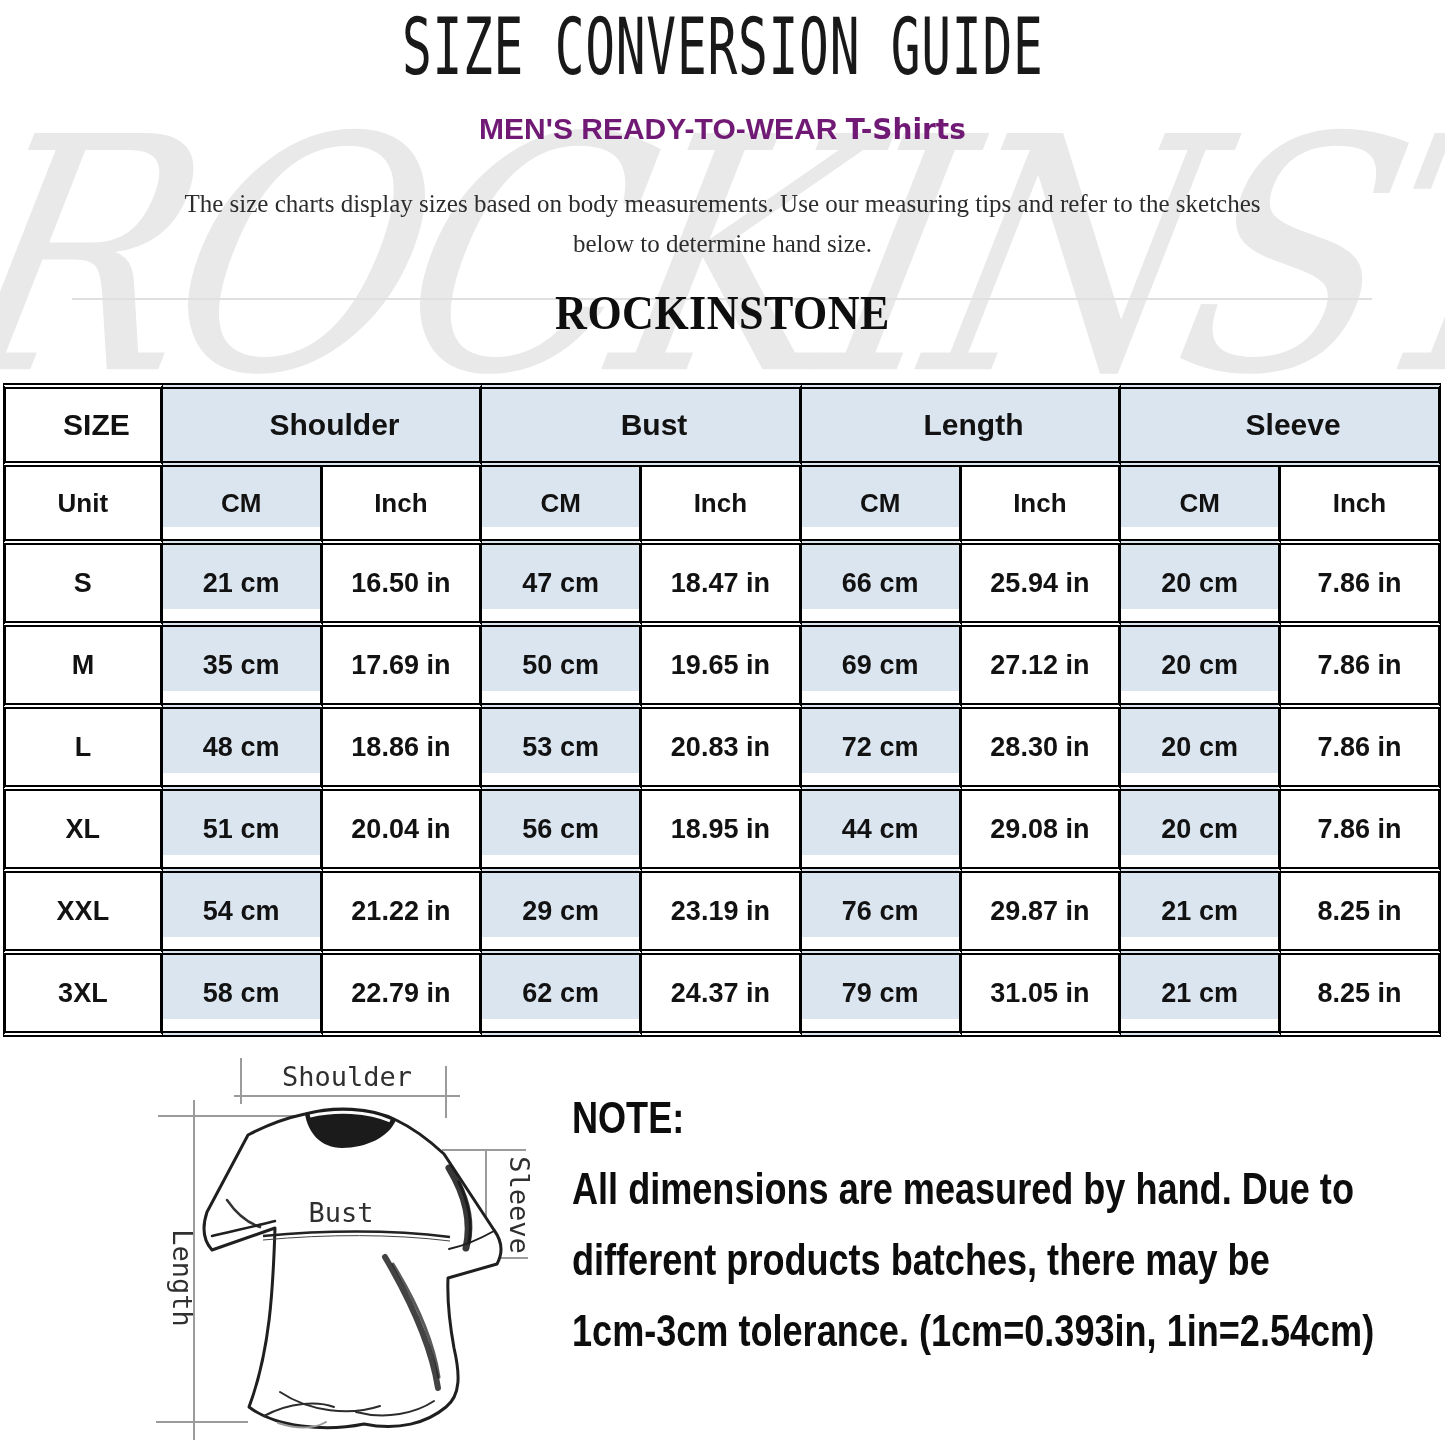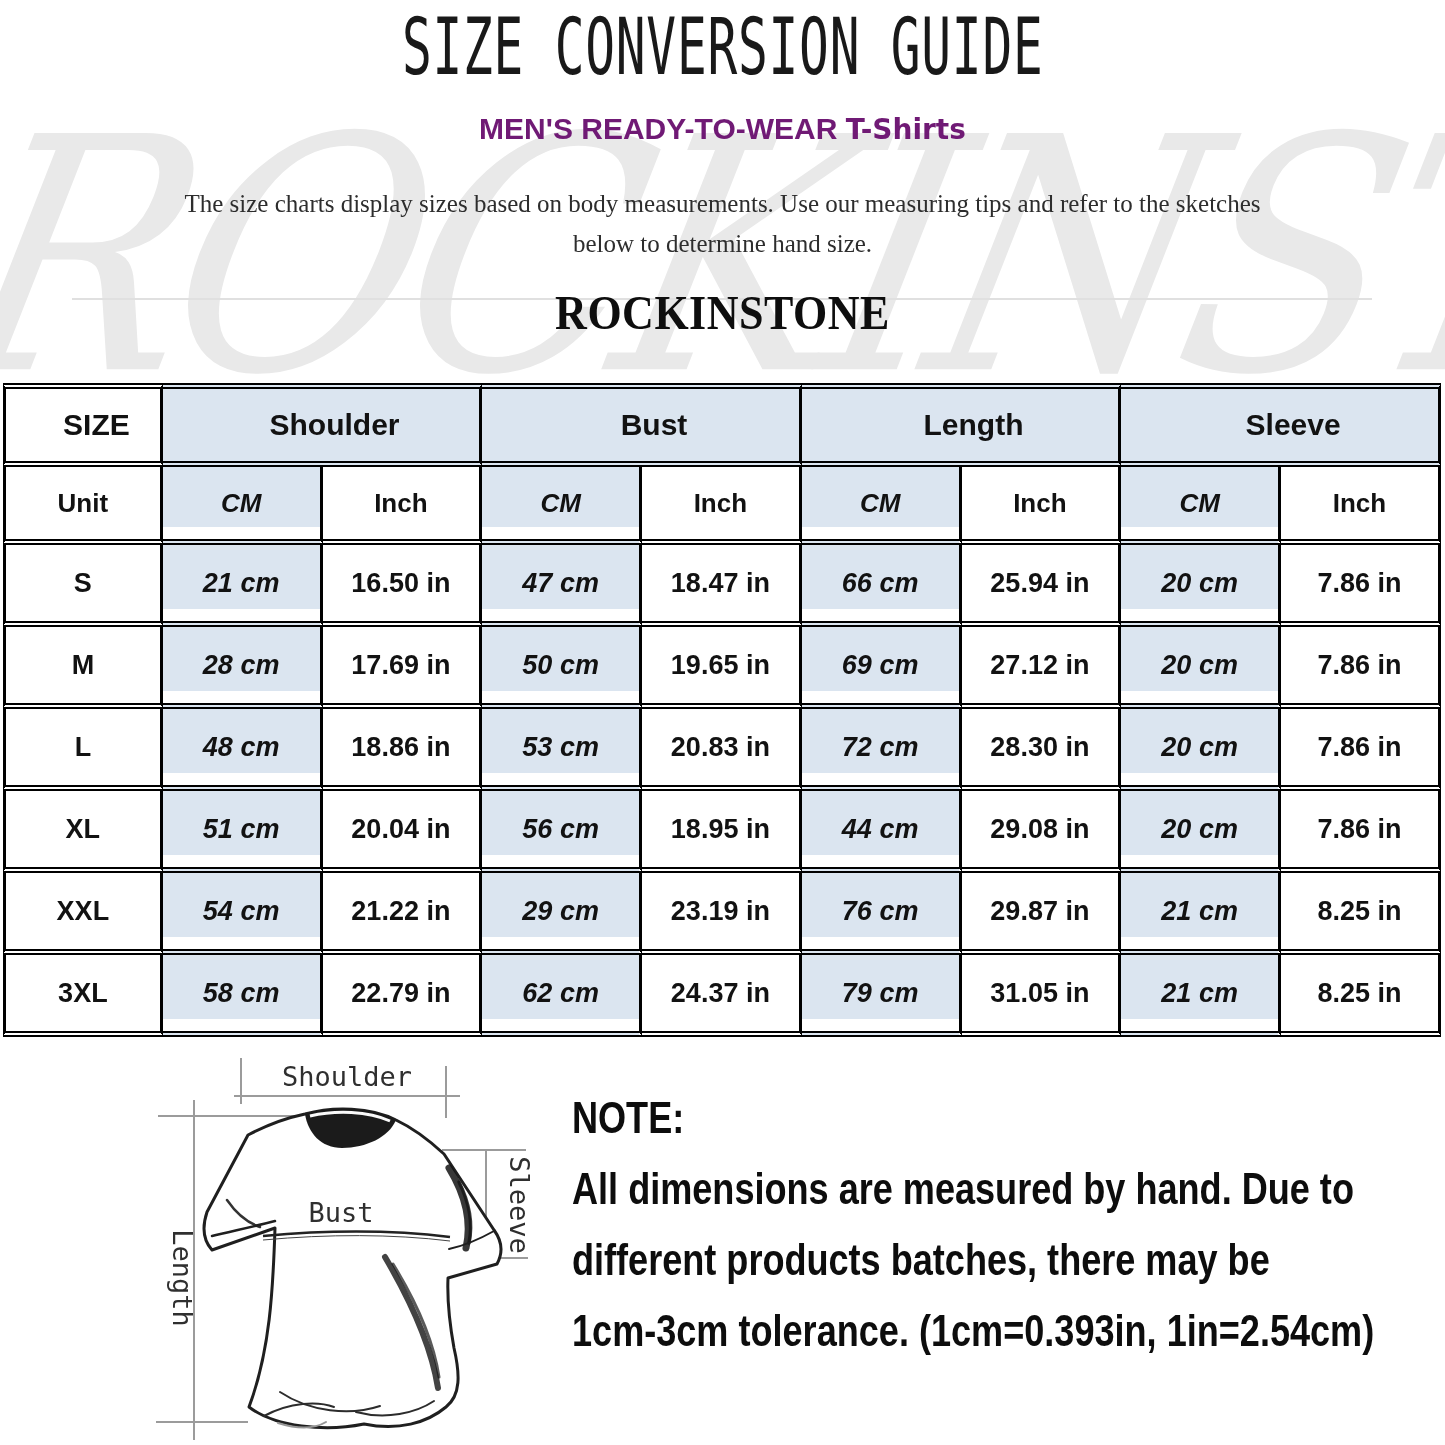--- a/index.html
+++ b/index.html
@@ -80,21 +80,21 @@
     vertical-align:middle;
     padding:0;
     overflow:hidden;
   }
   #size-table td:first-child{border-left:3px solid var(--border);}
   #size-table tr:first-child td{border-top:6px double var(--border);padding-left:27px;}
   #size-table tr:nth-child(1) td{height:72px;font-size:30px;}
   #size-table tr:nth-child(2) td{height:72px;font-size:26px;}
   #size-table tr:nth-child(n+3) td{height:76px;font-size:27px;}
   #size-table .band{background:var(--band);}
-  #size-table .band-part{background:linear-gradient(180deg,var(--band) 0 84%,#ffffff 84%);font-style:italic;}
+  #size-table .band-part{background:linear-gradient(180deg,var(--band) 0 84%,#ffffff 84%);}
   
   #diagram{position:absolute;left:128px;top:1050px;z-index:2;}
   #note{
     position:absolute;left:572px;top:1082px;width:980px;z-index:2;
     font-weight:bold;color:#0d0d0d;
     font-size:44px;line-height:71px;
     transform:scaleX(0.82);
     transform-origin:0 0;
     letter-spacing:0px;
     white-space:nowrap;
@@ -164,21 +164,21 @@
           <td>16.50 in</td>
           <td class="band-part">47 cm</td>
           <td>18.47 in</td>
           <td class="band-part">66 cm</td>
           <td>25.94 in</td>
           <td class="band-part">20 cm</td>
           <td>7.86 in</td>
         </tr>
         <tr>
           <td>M</td>
-          <td class="band-part">28 cm</td>
+          <td class="band-part">35 cm</td>
           <td>17.69 in</td>
           <td class="band-part">50 cm</td>
           <td>19.65 in</td>
           <td class="band-part">69 cm</td>
           <td>27.12 in</td>
           <td class="band-part">20 cm</td>
           <td>7.86 in</td>
         </tr>
         <tr>
           <td>L</td>

